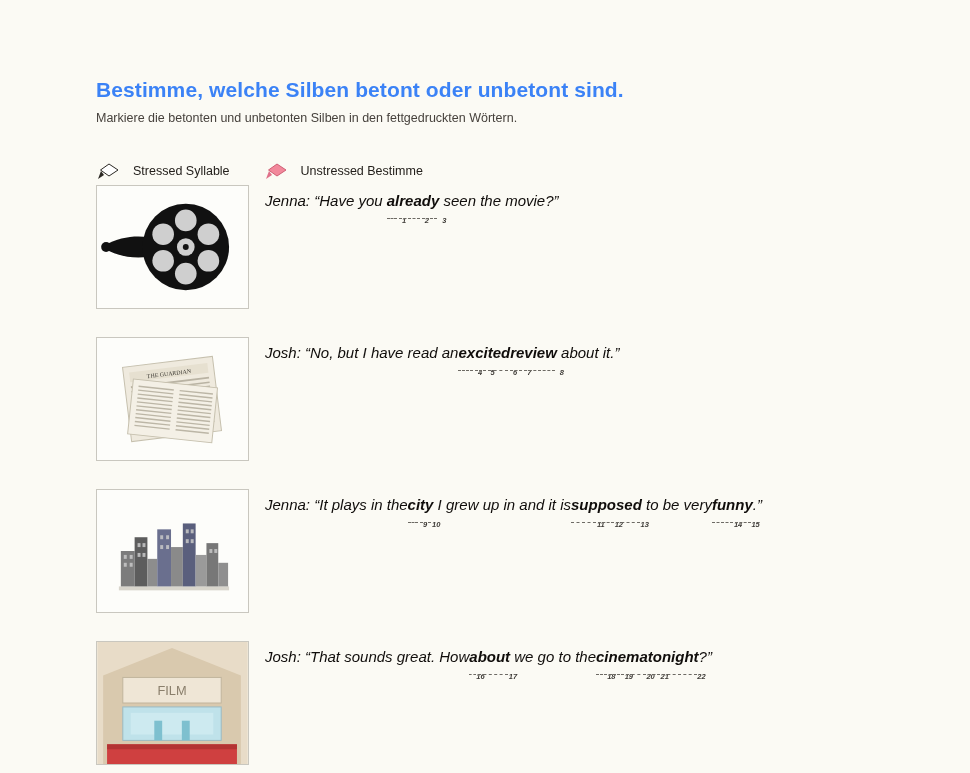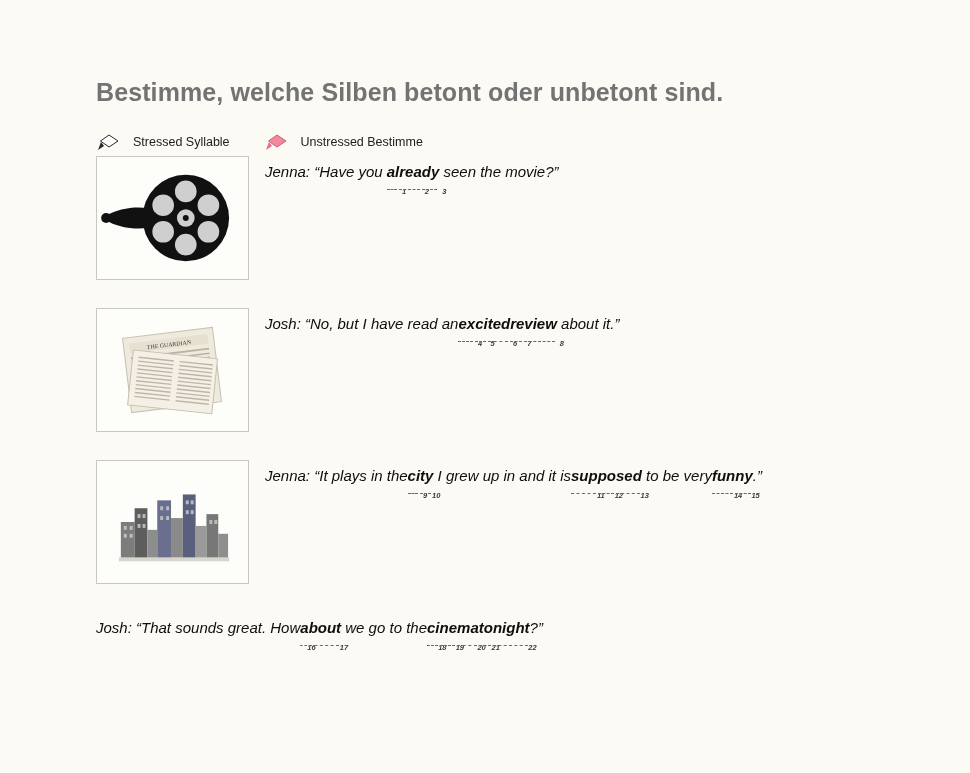--- a/index.html
+++ b/index.html
@@ -14,25 +14,25 @@
     position: relative;
   }
   .page {
     position: absolute;
     left: 0; top: 0;
     width: 970px;
     height: 773px;
     padding: 78px 96px 0 96px;
   }
   .title {
-    font-size: 25px;
+    font-size: 21px;
     font-weight: bold;
     letter-spacing: 0.1px;
     margin: 0 0 9px 0;
-    color: #737373;
+    color: #3b82f6;
   }
   .subtitle {
     font-size: 12.5px;
     color: #46413c;
     margin: 0 0 20px 0;
   }
   .legend {
     display: flex;
     align-items: center;
     gap: 34px;
@@ -107,20 +107,21 @@
     letter-spacing: 0;
   }
   .row-4 { margin-bottom: 0; }
 </style>
 </head>
 <body>
 
 <div class="page">
 
   <h1 class="title">Bestimme, welche Silben betont oder unbetont sind.</h1>
+  <p class="subtitle">Markiere die betonten und unbetonten Silben in den fettgedruckten Wörtern.</p>
 
   <div class="legend">
     <div class="legend-item">
       <span class="mark-stressed">
         <svg viewBox="0 0 28 20">
           <path d="M13 3 L22 9 L13 15 L4.5 9 Z" fill="#ffffff" stroke="#2b2824" stroke-width="1"></path>
           <path d="M5 10 L2 18 L8 14 Z" fill="#2b2824"></path>
         </svg>
       </span>
       <span class="legend-label">Stressed Syllable</span>
@@ -253,16 +254,30 @@
         <rect x="90" y="50" width="3" height="4"></rect>
               <rect x="95" y="50" width="3" height="4"></rect>
         <rect x="114" y="60" width="3" height="4"></rect>
               <rect x="119" y="60" width="3" height="4"></rect>
       </g>
     </svg>
         </div>
         <div class="sentence"><span class="speaker">Jenna:</span><span> “It plays in the</span><span class="bold"><span class="syl"><span>ci</span><span class="underline"></span><span class="num">9</span></span><span class="syl"><span>ty</span><span class="underline"></span><span class="num">10</span></span></span><span> I grew up in and it is</span><span class="bold"><span class="syl"><span>sup</span><span class="underline"></span><span class="num">11</span></span><span class="syl"><span>po</span><span class="underline"></span><span class="num">12</span></span><span class="syl"><span>sed</span><span class="underline"></span><span class="num">13</span></span></span><span> to be very</span><span class="bold"><span class="syl"><span>fun</span><span class="underline"></span><span class="num">14</span></span></span><span class="bold"><span class="syl"><span>ny</span><span class="underline"></span><span class="num">15</span></span></span><span>.”</span></div>
       </div>
       <div class="row row-4">
+        <div class="thumb">
+    <svg viewBox="0 0 153 124">
+      <rect width="153" height="124" fill="#e8dcc8"></rect>
+      <polygon points="76,6 146,34 146,124 6,124 6,34" fill="#d9c9ae"></polygon>
+      <rect x="26" y="36" width="100" height="26" fill="#efe6d6" stroke="#c0b49c"></rect>
+      <text x="76" y="54" font-size="13" text-anchor="middle" fill="#8a7f6c" font-family="Liberation Sans, sans-serif">FILM</text>
+      <rect x="26" y="66" width="100" height="34" fill="#bfe2ea" stroke="#9ab9c2"></rect>
+      <rect x="34" y="72" width="84" height="22" fill="#cdeaf0"></rect>
+      <rect x="10" y="104" width="132" height="20" fill="#cf4040"></rect>
+      <rect x="10" y="104" width="132" height="5" fill="#b33333"></rect>
+      <rect x="58" y="80" width="8" height="20" fill="#7ec0cf"></rect>
+      <rect x="86" y="80" width="8" height="20" fill="#7ec0cf"></rect>
+    </svg>
+        </div>
         <div class="sentence"><span class="speaker">Josh:</span><span> “That sounds great. How</span><span class="bold"><span class="syl"><span>a</span><span class="underline"></span><span class="num">16</span></span><span class="syl"><span>bout</span><span class="underline"></span><span class="num">17</span></span></span><span> we go to the</span><span class="bold"><span class="syl"><span>ci</span><span class="underline"></span><span class="num">18</span></span><span class="syl"><span>ne</span><span class="underline"></span><span class="num">19</span></span><span class="syl"><span>ma</span><span class="underline"></span><span class="num">20</span></span><span class="syl"><span> to</span><span class="underline"></span><span class="num">21</span></span><span class="syl"><span>night</span><span class="underline"></span><span class="num">22</span></span></span><span>?”</span></div>
       </div>
     </div>
 </div>
 
 </body></html>

